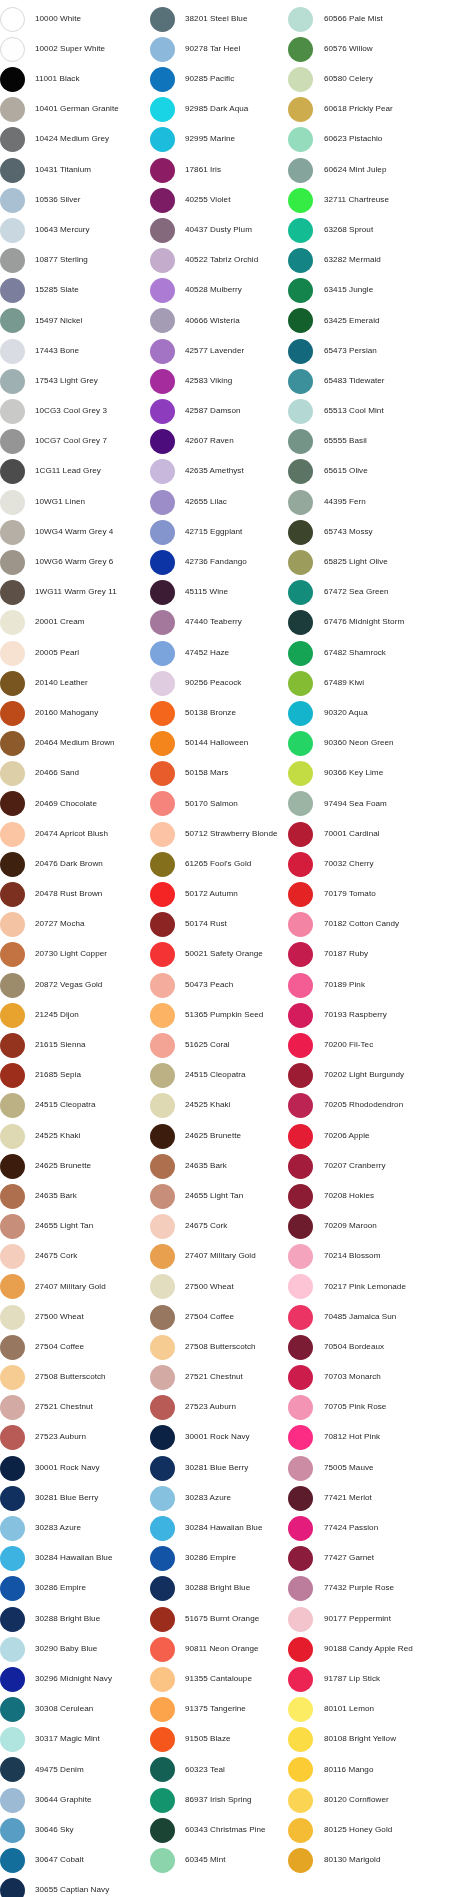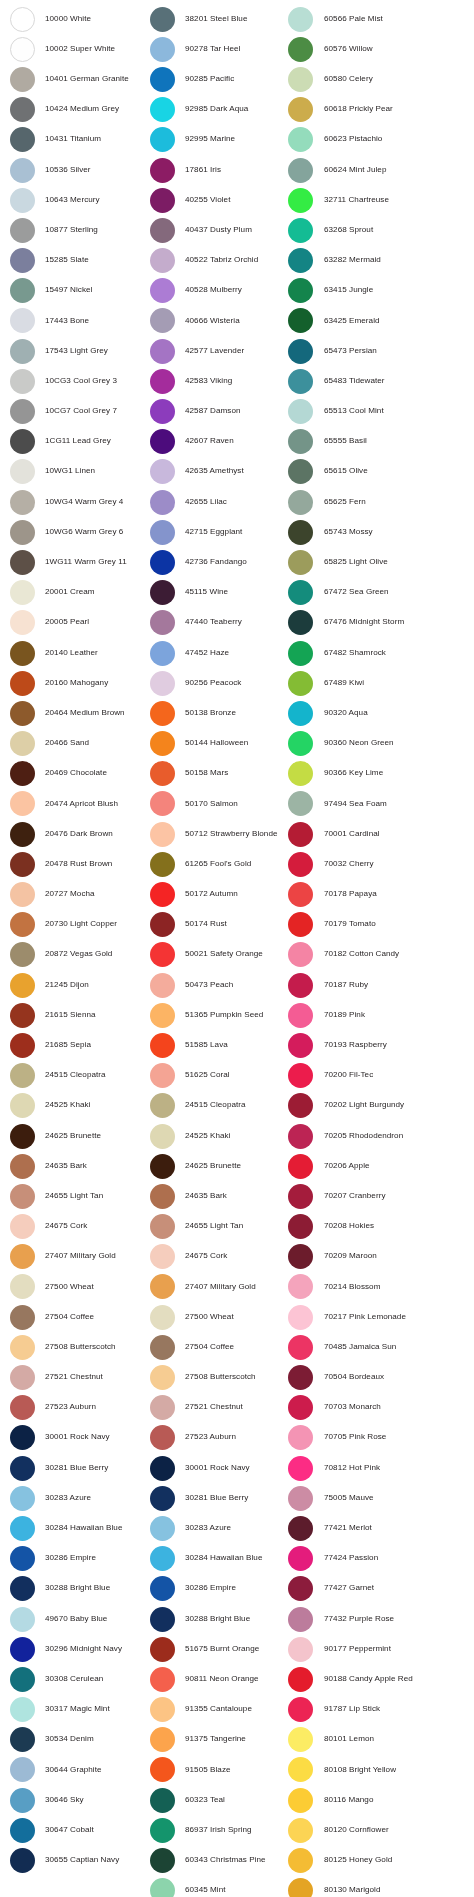--- a/index.html
+++ b/index.html
@@ -19,21 +19,21 @@
     width: 474px;
     height: 1897px;
     box-sizing: border-box;
     padding: 4px 0 0 0;
   }
   .column {
     display: flex;
     flex-direction: column;
     box-sizing: border-box;
   }
-  .col-0 { width: 144px; padding-left: 10px; }
+  .col-0 { width: 144px; }
   .col-1 { width: 138px; padding-left: 6px; }
   .col-2 { width: 192px; padding-left: 6px; }
 
   .swatch-row {
     display: flex;
     flex-direction: row;
     align-items: center;
     height: 30.2px;
     min-height: 30.2px;
   }
@@ -64,20 +64,24 @@
   <div class="column col-0">
       <div class="swatch-row">
         <div class="dot outline" style="background-color: rgb(255, 255, 255);"></div>
         <div class="label">10000 White</div>
       </div>
       <div class="swatch-row">
         <div class="dot outline" style="background-color: rgb(254, 254, 254);"></div>
         <div class="label">10002 Super White</div>
       </div>
       <div class="swatch-row">
+        <div class="dot" style="background-color: rgb(5, 5, 5);"></div>
+        <div class="label">11001 Black</div>
+      </div>
+      <div class="swatch-row">
         <div class="dot" style="background-color: rgb(176, 170, 161);"></div>
         <div class="label">10401 German Granite</div>
       </div>
       <div class="swatch-row">
         <div class="dot" style="background-color: rgb(111, 113, 115);"></div>
         <div class="label">10424 Medium Grey</div>
       </div>
       <div class="swatch-row">
         <div class="dot" style="background-color: rgb(86, 102, 108);"></div>
         <div class="label">10431 Titanium</div>
@@ -269,37 +273,37 @@
       <div class="swatch-row">
         <div class="dot" style="background-color: rgb(20, 84, 166);"></div>
         <div class="label">30286 Empire</div>
       </div>
       <div class="swatch-row">
         <div class="dot" style="background-color: rgb(18, 47, 94);"></div>
         <div class="label">30288 Bright Blue</div>
       </div>
       <div class="swatch-row">
         <div class="dot" style="background-color: rgb(180, 218, 227);"></div>
-        <div class="label">49670 Baby Blue</div>
+        <div class="label">30290 Baby Blue</div>
       </div>
       <div class="swatch-row">
         <div class="dot" style="background-color: rgb(18, 34, 156);"></div>
         <div class="label">30296 Midnight Navy</div>
       </div>
       <div class="swatch-row">
         <div class="dot" style="background-color: rgb(19, 112, 124);"></div>
         <div class="label">30308 Cerulean</div>
       </div>
       <div class="swatch-row">
         <div class="dot" style="background-color: rgb(175, 228, 223);"></div>
         <div class="label">30317 Magic Mint</div>
       </div>
       <div class="swatch-row">
         <div class="dot" style="background-color: rgb(28, 58, 82);"></div>
-        <div class="label">30534 Denim</div>
+        <div class="label">49475 Denim</div>
       </div>
       <div class="swatch-row">
         <div class="dot" style="background-color: rgb(156, 186, 212);"></div>
         <div class="label">30644 Graphite</div>
       </div>
       <div class="swatch-row">
         <div class="dot" style="background-color: rgb(88, 158, 196);"></div>
         <div class="label">30646 Sky</div>
       </div>
       <div class="swatch-row">
@@ -442,24 +446,20 @@
       </div>
       <div class="swatch-row">
         <div class="dot" style="background-color: rgb(244, 172, 156);"></div>
         <div class="label">50473 Peach</div>
       </div>
       <div class="swatch-row">
         <div class="dot" style="background-color: rgb(252, 180, 100);"></div>
         <div class="label">51365 Pumpkin Seed</div>
       </div>
       <div class="swatch-row">
-        <div class="dot" style="background-color: rgb(244, 68, 28);"></div>
-        <div class="label">51585 Lava</div>
-      </div>
-      <div class="swatch-row">
         <div class="dot" style="background-color: rgb(244, 164, 148);"></div>
         <div class="label">51625 Coral</div>
       </div>
       <div class="swatch-row">
         <div class="dot" style="background-color: rgb(188, 177, 133);"></div>
         <div class="label">24515 Cleopatra</div>
       </div>
       <div class="swatch-row">
         <div class="dot" style="background-color: rgb(222, 216, 179);"></div>
         <div class="label">24525 Khaki</div>
@@ -625,21 +625,21 @@
       <div class="swatch-row">
         <div class="dot" style="background-color: rgb(116, 148, 136);"></div>
         <div class="label">65555 Basil</div>
       </div>
       <div class="swatch-row">
         <div class="dot" style="background-color: rgb(92, 116, 100);"></div>
         <div class="label">65615 Olive</div>
       </div>
       <div class="swatch-row">
         <div class="dot" style="background-color: rgb(148, 168, 156);"></div>
-        <div class="label">65625 Fern</div>
+        <div class="label">44395 Fern</div>
       </div>
       <div class="swatch-row">
         <div class="dot" style="background-color: rgb(60, 68, 44);"></div>
         <div class="label">65743 Mossy</div>
       </div>
       <div class="swatch-row">
         <div class="dot" style="background-color: rgb(156, 156, 92);"></div>
         <div class="label">65825 Light Olive</div>
       </div>
       <div class="swatch-row">
@@ -674,24 +674,20 @@
         <div class="dot" style="background-color: rgb(156, 180, 164);"></div>
         <div class="label">97494 Sea Foam</div>
       </div>
       <div class="swatch-row">
         <div class="dot" style="background-color: rgb(180, 28, 52);"></div>
         <div class="label">70001 Cardinal</div>
       </div>
       <div class="swatch-row">
         <div class="dot" style="background-color: rgb(212, 28, 60);"></div>
         <div class="label">70032 Cherry</div>
-      </div>
-      <div class="swatch-row">
-        <div class="dot" style="background-color: rgb(236, 68, 68);"></div>
-        <div class="label">70178 Papaya</div>
       </div>
       <div class="swatch-row">
         <div class="dot" style="background-color: rgb(228, 36, 36);"></div>
         <div class="label">70179 Tomato</div>
       </div>
       <div class="swatch-row">
         <div class="dot" style="background-color: rgb(244, 132, 164);"></div>
         <div class="label">70182 Cotton Candy</div>
       </div>
       <div class="swatch-row">

